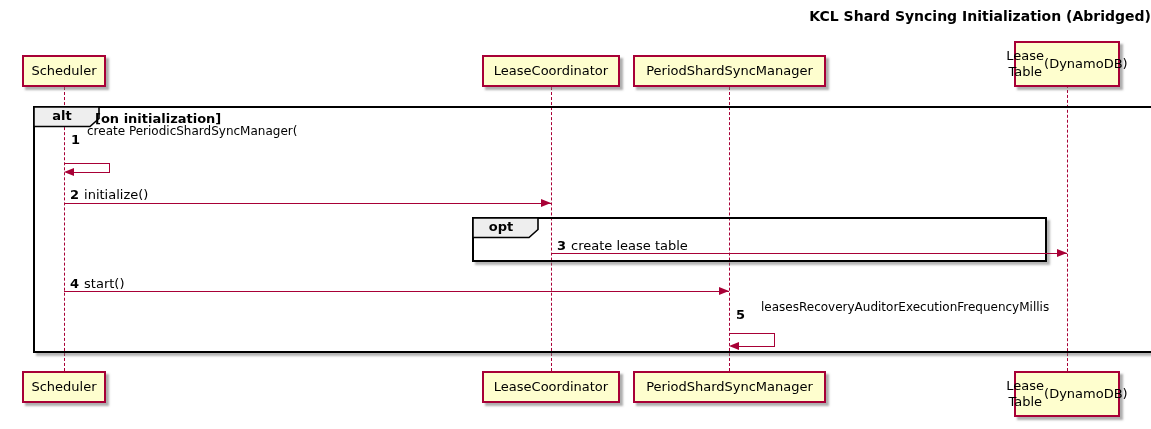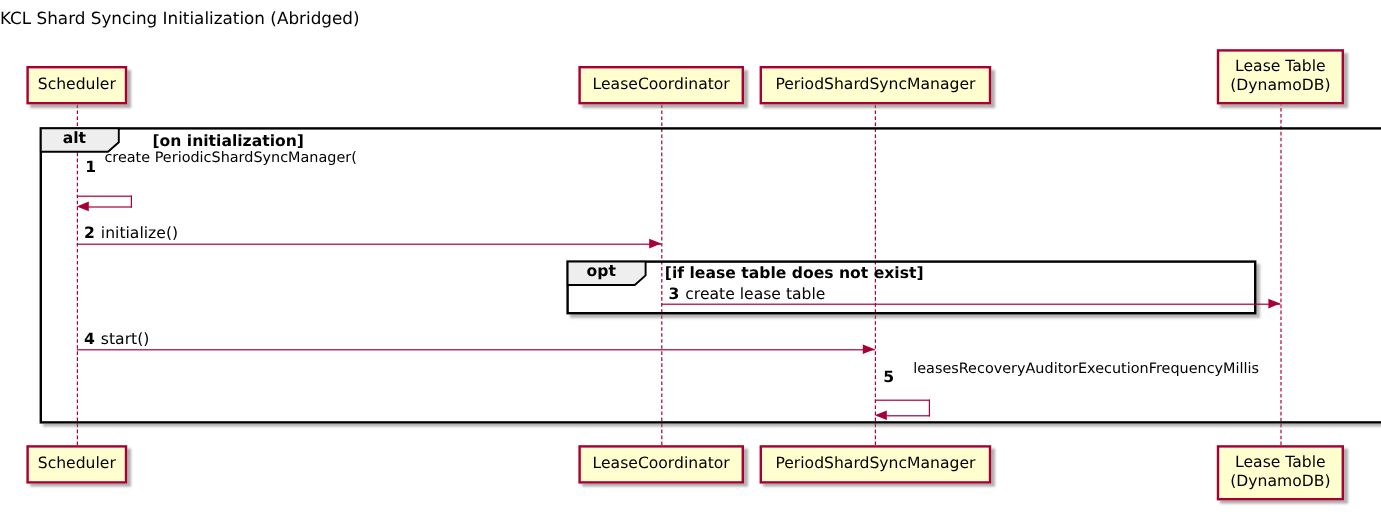--- a/index.html
+++ b/index.html
@@ -5,25 +5,25 @@
   :root{
     --arrow:#A80036;
     --pfill:#FEFECE;
     --pborder:#A80036;
     --frameb:#000000;
     --hfill:#EEEEEE;
   }
   *{box-sizing:border-box;margin:0;padding:0;}
   body{background:#ffffff;font-family:"DejaVu Sans", sans-serif;color:#000;}
   .stage{position:relative;width:1151px;height:429px;background:#fff;overflow:hidden;}
-  .title{position:absolute;top:8px;left:0;width:100%;text-align:left;font-size:14px;font-weight:normal;}
+  .title{position:absolute;top:8px;left:0;width:100%;text-align:right;font-size:14px;font-weight:bold;}
   .pbox{
     position:absolute;background:var(--pfill);border:2px solid var(--pborder);
     box-shadow:3px 3px 2px rgba(120,120,120,0.6);
-    display:flex;flex-direction:column;align-items:center;justify-content:center;
+    display:flex;align-items:center;justify-content:center;
     font-size:13px;line-height:16px;text-align:center;
   }
   .lifeline{position:absolute;width:0;border-left:1px dashed var(--arrow);}
   .frame{position:absolute;border:2px solid var(--frameb);box-shadow:3px 3px 2px rgba(120,120,120,0.55);}
   .frame-label{position:absolute;font-size:13px;font-weight:bold;line-height:15px;}
   .pent{position:absolute;left:-2px;top:-2px;}
   .pent-label{position:absolute;left:-2px;top:0px;width:58px;text-align:center;font-size:13px;font-weight:bold;}
   .mline{position:absolute;height:1px;background:var(--arrow);}
   .vline{position:absolute;width:1px;background:var(--arrow);}
   .ah-r{position:absolute;width:0;height:0;border-top:4px solid transparent;border-bottom:4px solid transparent;border-left:10px solid var(--arrow);}
@@ -57,21 +57,21 @@
   <div class="pbox" style="left:1014px;top:41px;width:106px;height:46px;">
     <span>Lease Table</span>
     <span>(DynamoDB)</span>
   </div>
 
   <div class="frame" style="left:13px;top:106px;width:1126px;height:247px;margin-left:20px;">
     <svg class="pent" width="68" height="22" viewBox="0 0 68 22">
       <path d="M1,1 L66,1 L66,12.5 L57,20.5 L1,20.5 Z" fill="#EEEEEE" stroke="#000000" stroke-width="1.6"></path>
     </svg>
     <div class="pent-label">alt</div>
-    <div class="frame-label" style="left:92px;top:3px;">[on initialization]</div>
+    <div class="frame-label" style="left:60px;top:3px;">[on initialization]</div>
   </div>
 
   <div class="mnum" style="position:absolute;left:71px;top:132px;font-size:13px;">1</div>
   <div class="mtextblock" style="left:87px;top:124px;">
     <div class="l1">create PeriodicShardSyncManager(</div>
   </div>
   <div class="mline" style="left:64px;top:163px;width:46px;"></div>
   <div class="vline" style="left:109px;top:163px;height:10px;"></div>
   <div class="mline" style="left:72px;top:172px;width:38px;"></div>
   <div class="ah-l" style="left:64px;top:168px;"></div>
@@ -81,21 +81,20 @@
     <span>initialize()</span>
   </div>
   <div class="mline" style="left:64px;top:203px;width:487px;"></div>
   <div class="ah-r" style="left:541px;top:199px;"></div>
 
   <div class="frame" style="left:472px;top:217px;width:575px;height:45px;">
     <svg class="pent" width="68" height="22" viewBox="0 0 68 22">
       <path d="M1,1 L66,1 L66,12.5 L57,20.5 L1,20.5 Z" fill="#EEEEEE" stroke="#000000" stroke-width="1.6"></path>
     </svg>
     <div class="pent-label">opt</div>
-    <div class="frame-label" style="left:80px;top:2px;">[if lease table does not exist]</div>
   </div>
 
   <div class="mlabel" style="left:557px;top:238px;">
     <span class="mnum">3</span>
     <span>create lease table</span>
   </div>
   <div class="mline" style="left:551px;top:253px;width:516px;"></div>
   <div class="ah-r" style="left:1057px;top:249px;"></div>
 
   <div class="mlabel" style="left:70px;top:276px;">

